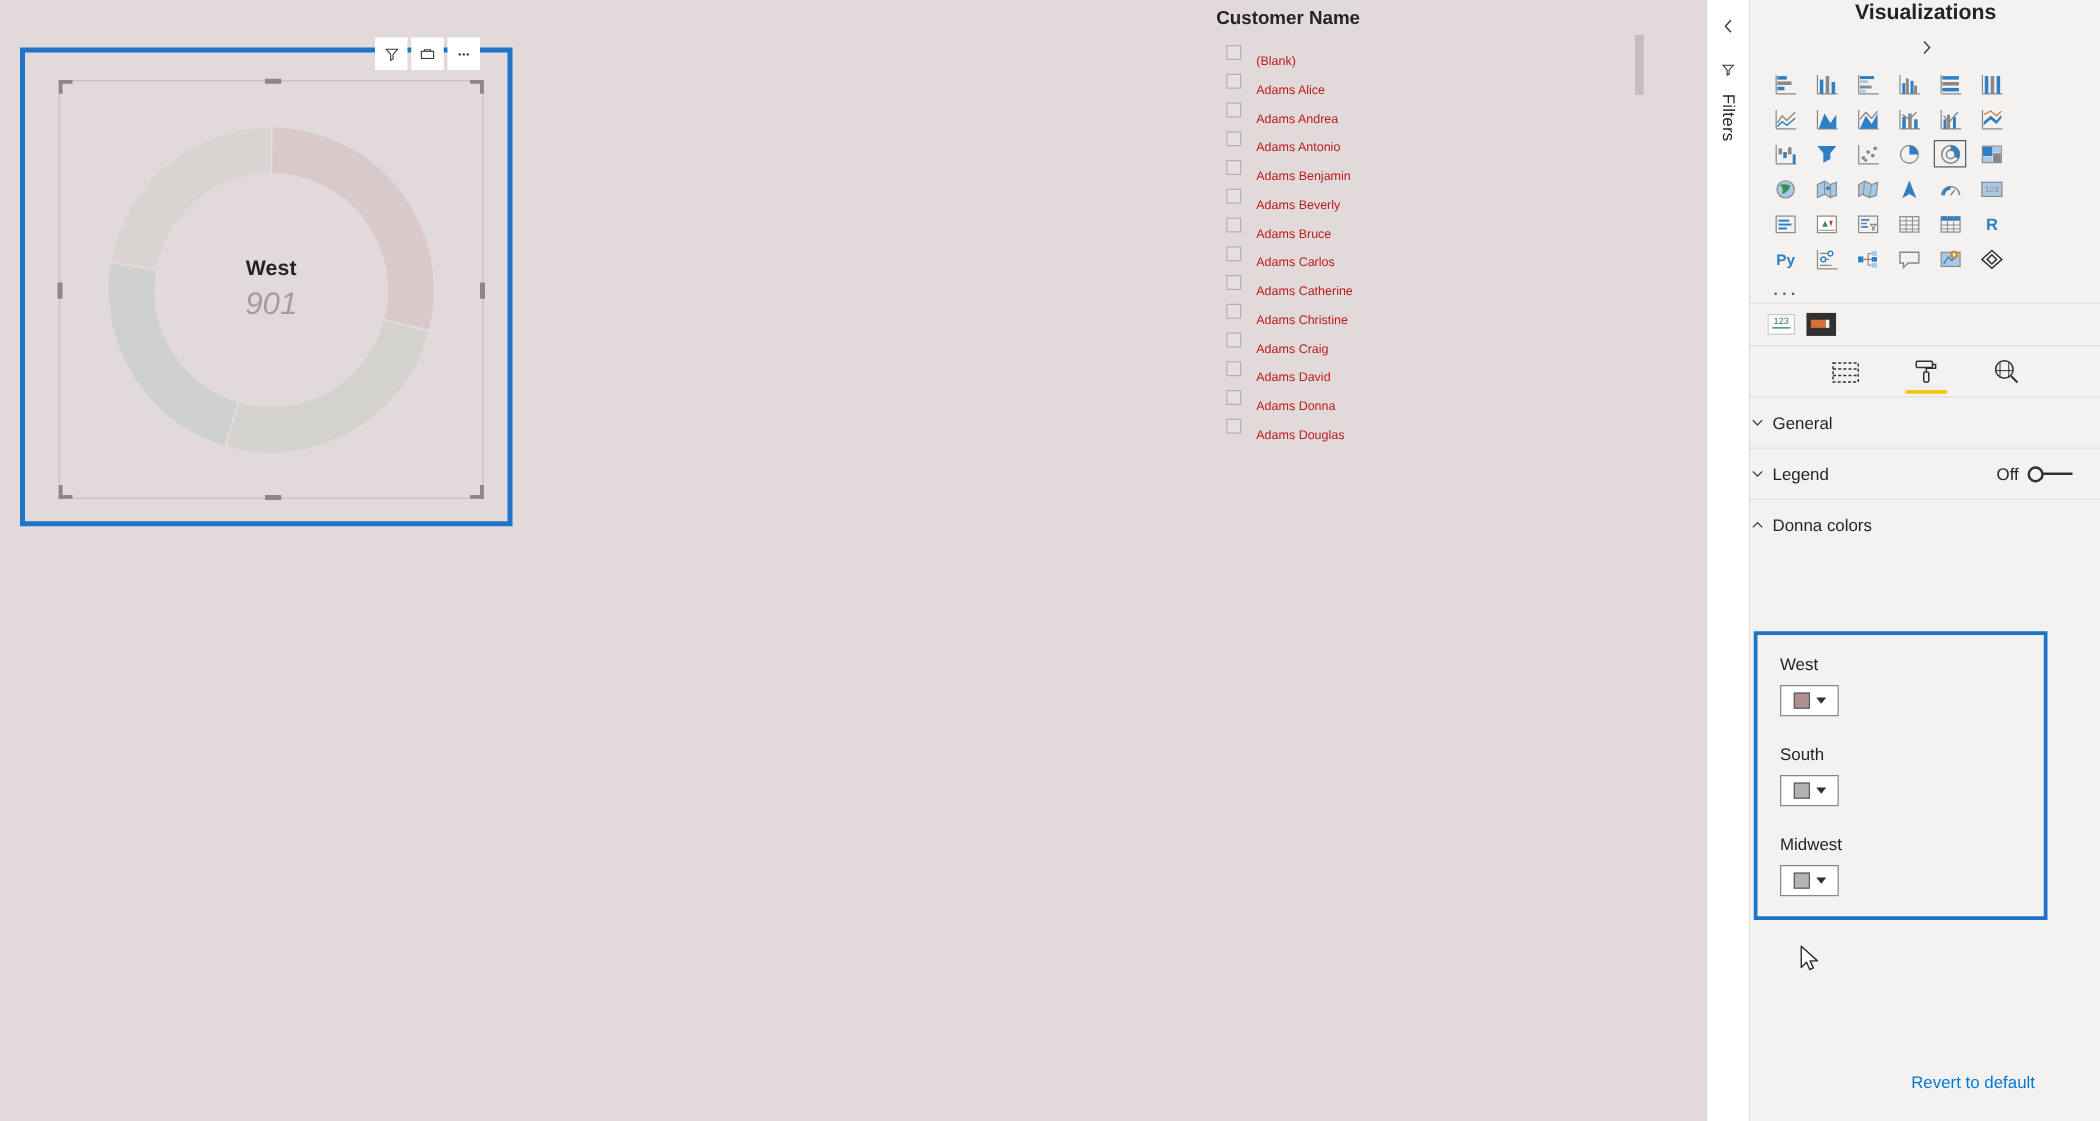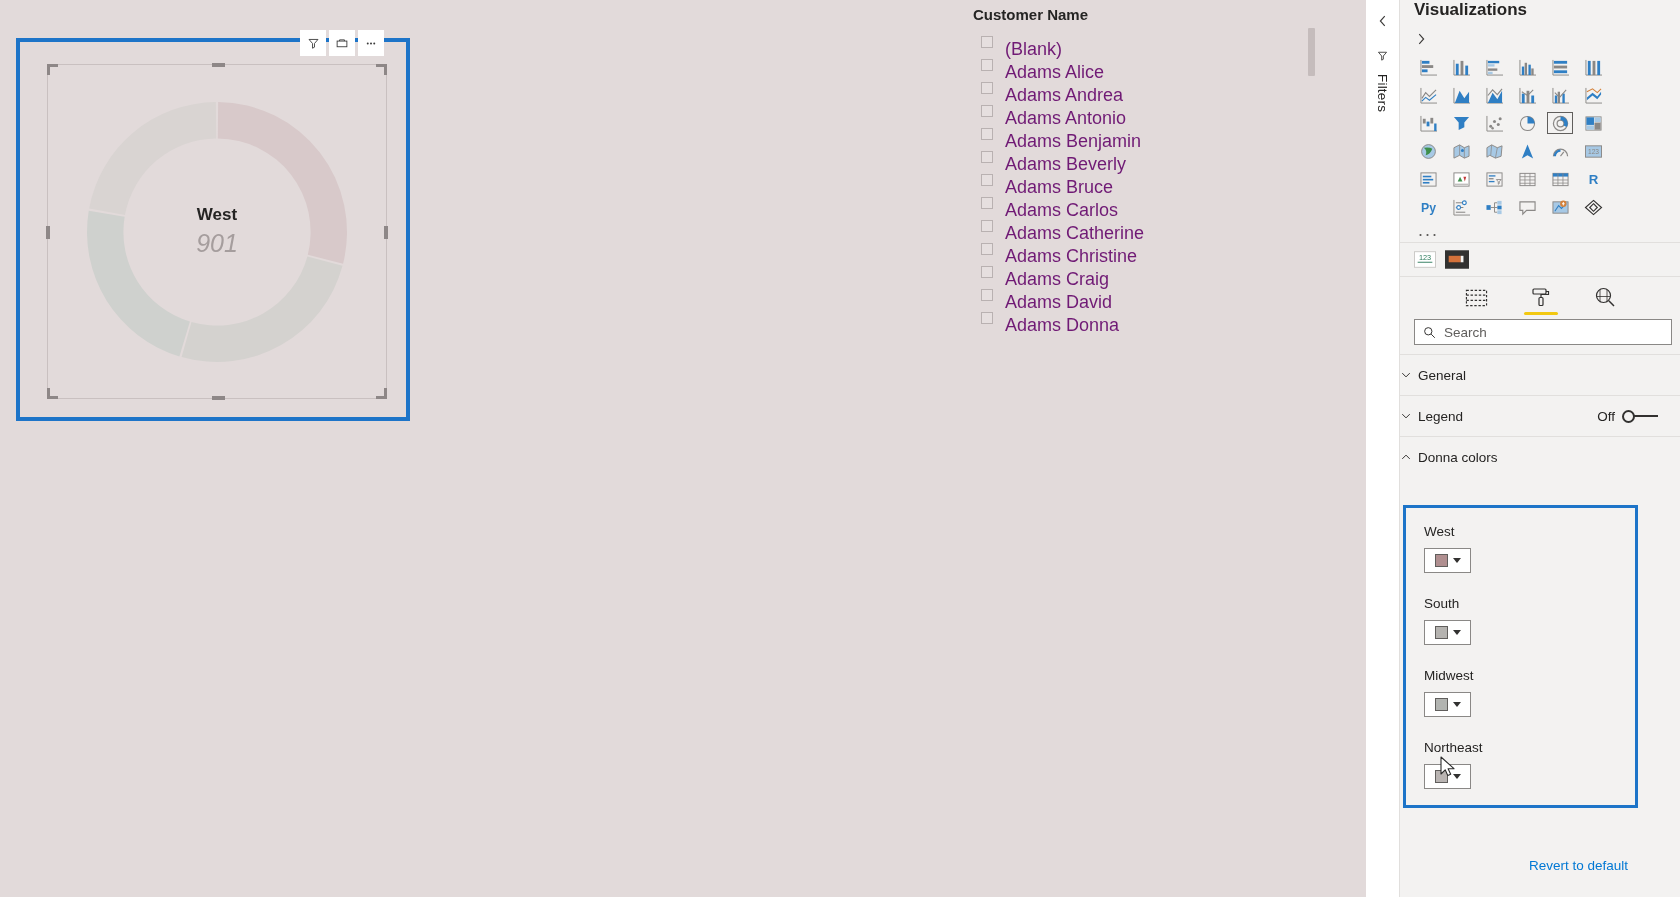--- a/index.html
+++ b/index.html
@@ -91,21 +91,21 @@
     display: flex; align-items: center;
     height: 23px; cursor: pointer;
   }
   .slicer-box {
     width: 12px; height: 12px;
     border: 1px solid #b9b1b1;
     background: #e6dfdf;
     margin-left: 11px; margin-right: 12px;
     flex: none;
   }
-  .slicer-label { font-size: 18px; color: #701a75; margin-top: 16px; }
+  .slicer-label { font-size: 10px; color: #b91c1c; margin-top: 16px; }
 
   
   #slicer-scroll {
     position: absolute; left: 1308px; top: 28px;
     width: 7px; height: 300px;
   }
   #slicer-thumb {
     width: 7px; height: 48px; background: #c5bcbc; border-radius: 1px;
   }
 
@@ -128,21 +128,21 @@
   #filters-collapse { color: #3b3a39; cursor: pointer; margin-bottom: 16px; }
   #filters-funnel { color: #3b3a39; margin-bottom: 8px; }
   #filters-label {
     writing-mode: vertical-rl;
     font-size: 13.5px; color: #252423;
     letter-spacing: .2px; cursor: pointer;
   }
   
   #pane-body { flex: 1; height: 897px; position: relative; background: #f3f2f1; }
   #pane-header {
-    display: flex; align-items: flex-start; justify-content: space-between;
+    display: flex; align-items: center; justify-content: space-between;
     height: 50px; padding: 0 13px 0 14px; flex-direction: column;
   }
   #pane-title { font-size: 17px; font-weight: bold; color: #252423; }
   #pane-expand { color: #3b3a39; cursor: pointer; }
 
   
   #viz-grid {
     padding: 3px 10px 0 12px;
     display: grid;
     grid-template-columns: repeat(6, 32px);
@@ -355,20 +355,24 @@
             <div class="slicer-box"></div>
             <div class="slicer-label">Adams Craig</div>
           </div>
           <div class="slicer-row">
             <div class="slicer-box"></div>
             <div class="slicer-label">Adams David</div>
           </div>
           <div class="slicer-row">
             <div class="slicer-box"></div>
             <div class="slicer-label">Adams Donna</div>
+          </div>
+          <div class="slicer-row">
+            <div class="slicer-box"></div>
+            <div class="slicer-label">Adams Douglas</div>
           </div>
         </div>
     </div>
     <div id="slicer-scroll">
       <div id="slicer-thumb"></div>
     </div>
   </div>
 
   <div id="right-pane">
 
@@ -725,29 +729,20 @@
         </div>
         <div class="pane-tab">
           <svg width="22" height="22" viewBox="0 0 22 22" fill="none" stroke="#323130" stroke-width="1.2">
             <circle cx="9.5" cy="9.5" r="7"></circle>
             <path d="M2.8 10.5h13.4M6 3.6v12.6M13 3.6v12.6" stroke-width=".8"></path>
             <line x1="14.8" y1="14.8" x2="20" y2="20" stroke-width="1.5"></line>
           </svg>
         </div>
       </div>
 
-      <div id="pane-search-wrap">
-        <div id="pane-search">
-          <svg width="13" height="13" viewBox="0 0 16 16" fill="none" stroke="#323130" stroke-width="1.2">
-            <circle cx="6.5" cy="6.5" r="4.5"></circle>
-              <line x1="10" y1="10" x2="14.5" y2="14.5"></line>
-          </svg>
-          <span id="pane-search-text">Search</span>
-        </div>
-      </div>
 
       <div id="fmt-sections">
           <div class="fmt-section">
             <div class="fmt-chev">
               <svg width="12" height="12" viewBox="0 0 16 16" fill="none" stroke="#323130" stroke-width="1.3">
                 <path d="M3 5.5L8 10.5l5-5"></path>
               </svg>
             </div>
             <div class="fmt-section-label">General</div>
           </div>
@@ -791,27 +786,20 @@
               <span class="picker-caret"></span>
             </div>
           </div>
           <div class="color-entry">
             <div class="color-name">Midwest</div>
             <div class="color-picker">
               <span class="color-swatch" style="background: rgb(178, 180, 177);"></span>
               <span class="picker-caret"></span>
             </div>
           </div>
-          <div class="color-entry">
-            <div class="color-name">Northeast</div>
-            <div class="color-picker">
-              <span class="color-swatch" style="background: rgb(185, 180, 178);"></span>
-              <span class="picker-caret"></span>
-            </div>
-          </div>
         </div>
 
       <div id="revert-link">Revert to default</div>
     </div>
   </div>
 
   <div id="cursor" style="left: 1440px; top: 756px;">
     <svg width="18" height="24" viewBox="0 0 18 24">
       <path d="M1 1l0 17 4.2-4.2 2.6 5.8 2.9-1.3-2.6-5.6 5.9 0z" fill="#ffffff" stroke="#2b2b2b" stroke-width="1.1" stroke-linejoin="round"></path>
     </svg>

